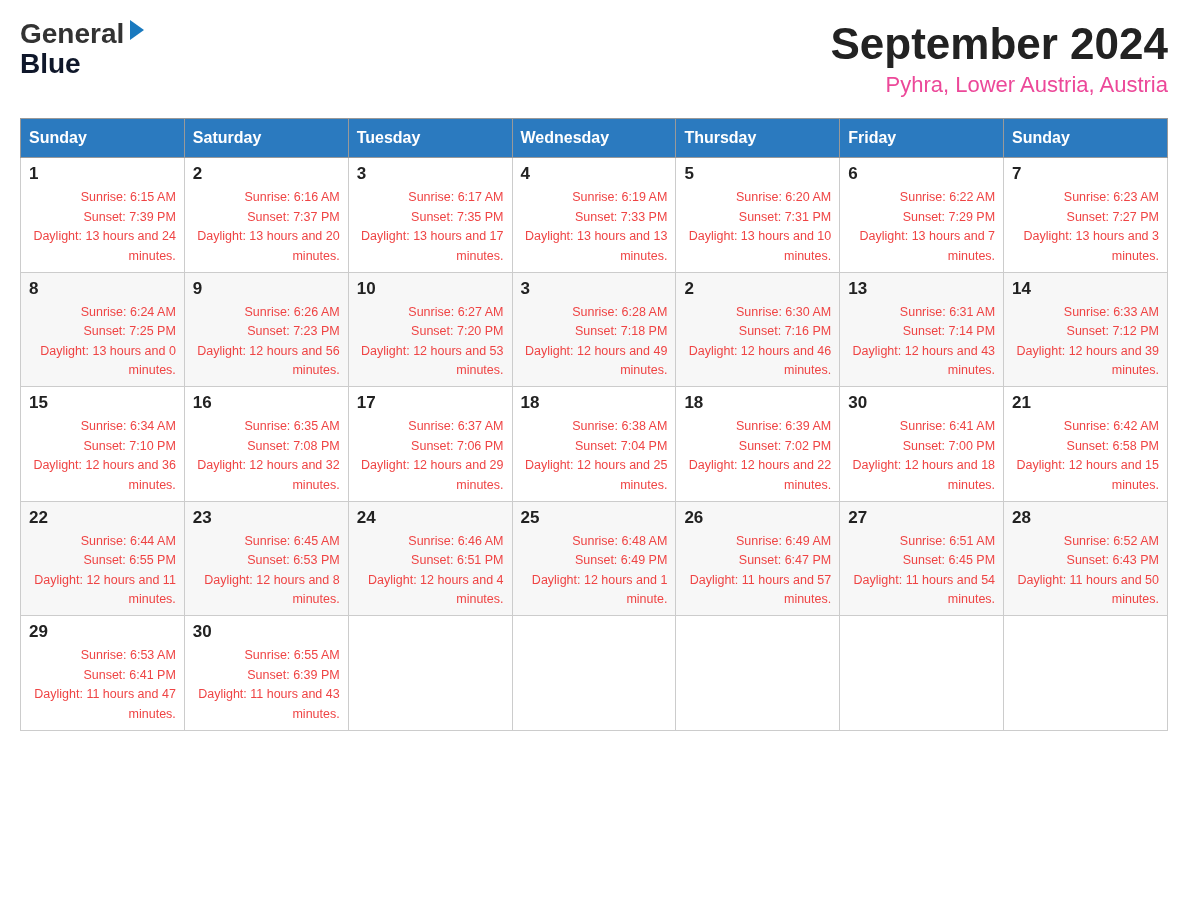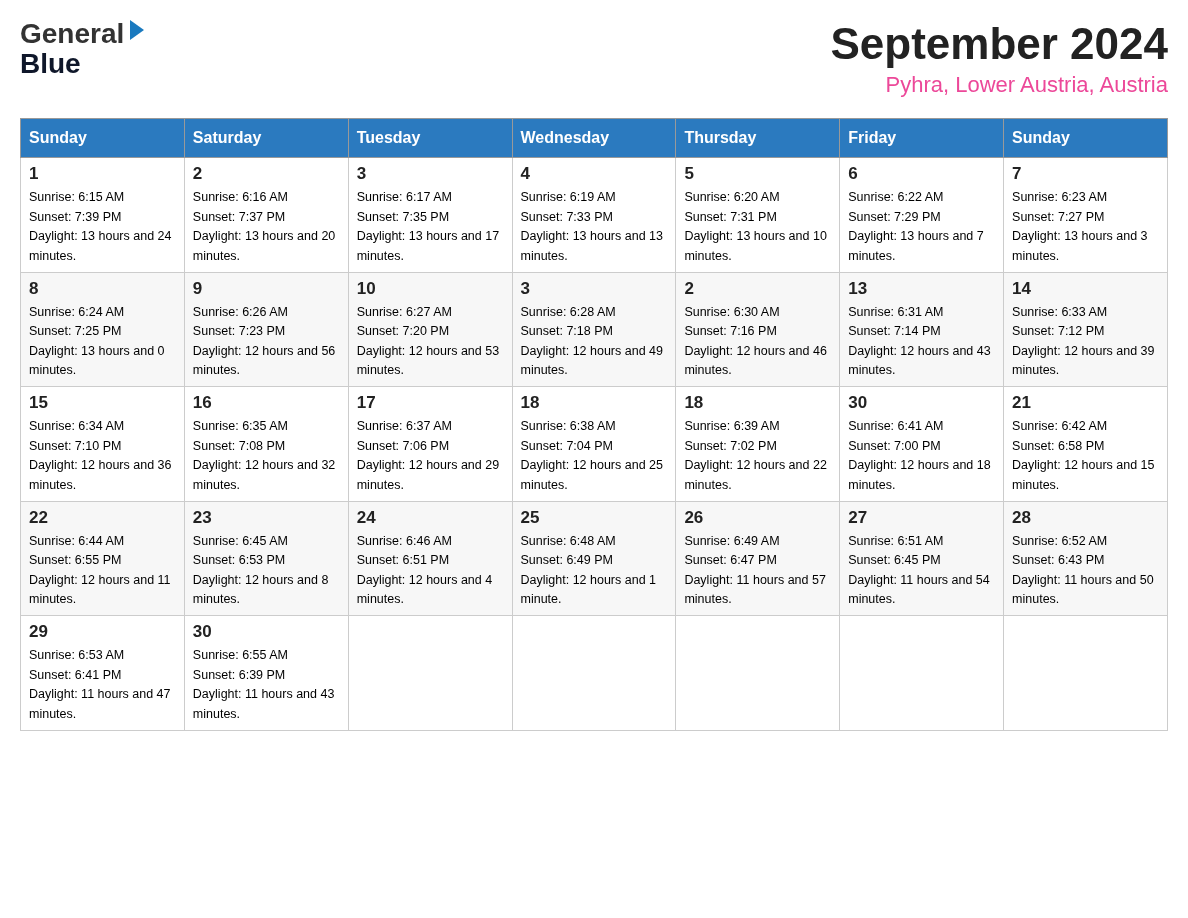--- a/index.html
+++ b/index.html
@@ -79,22 +79,23 @@
       min-height: 100px;
     }
     .day-number {
       font-size: 17px;
       font-weight: bold;
       color: #222;
       margin-bottom: 4px;
     }
     .day-info {
       font-size: 12.5px;
-      color: #000000;
+      color: #ef4444;
       line-height: 1.55;
+      text-align: right;
     }
     .empty-cell {
       background: #fff;
     }
     tr:nth-child(even) td {
       background-color: #f7f7f7;
     }
     tr:nth-child(odd) td {
       background-color: #fff;
     }

